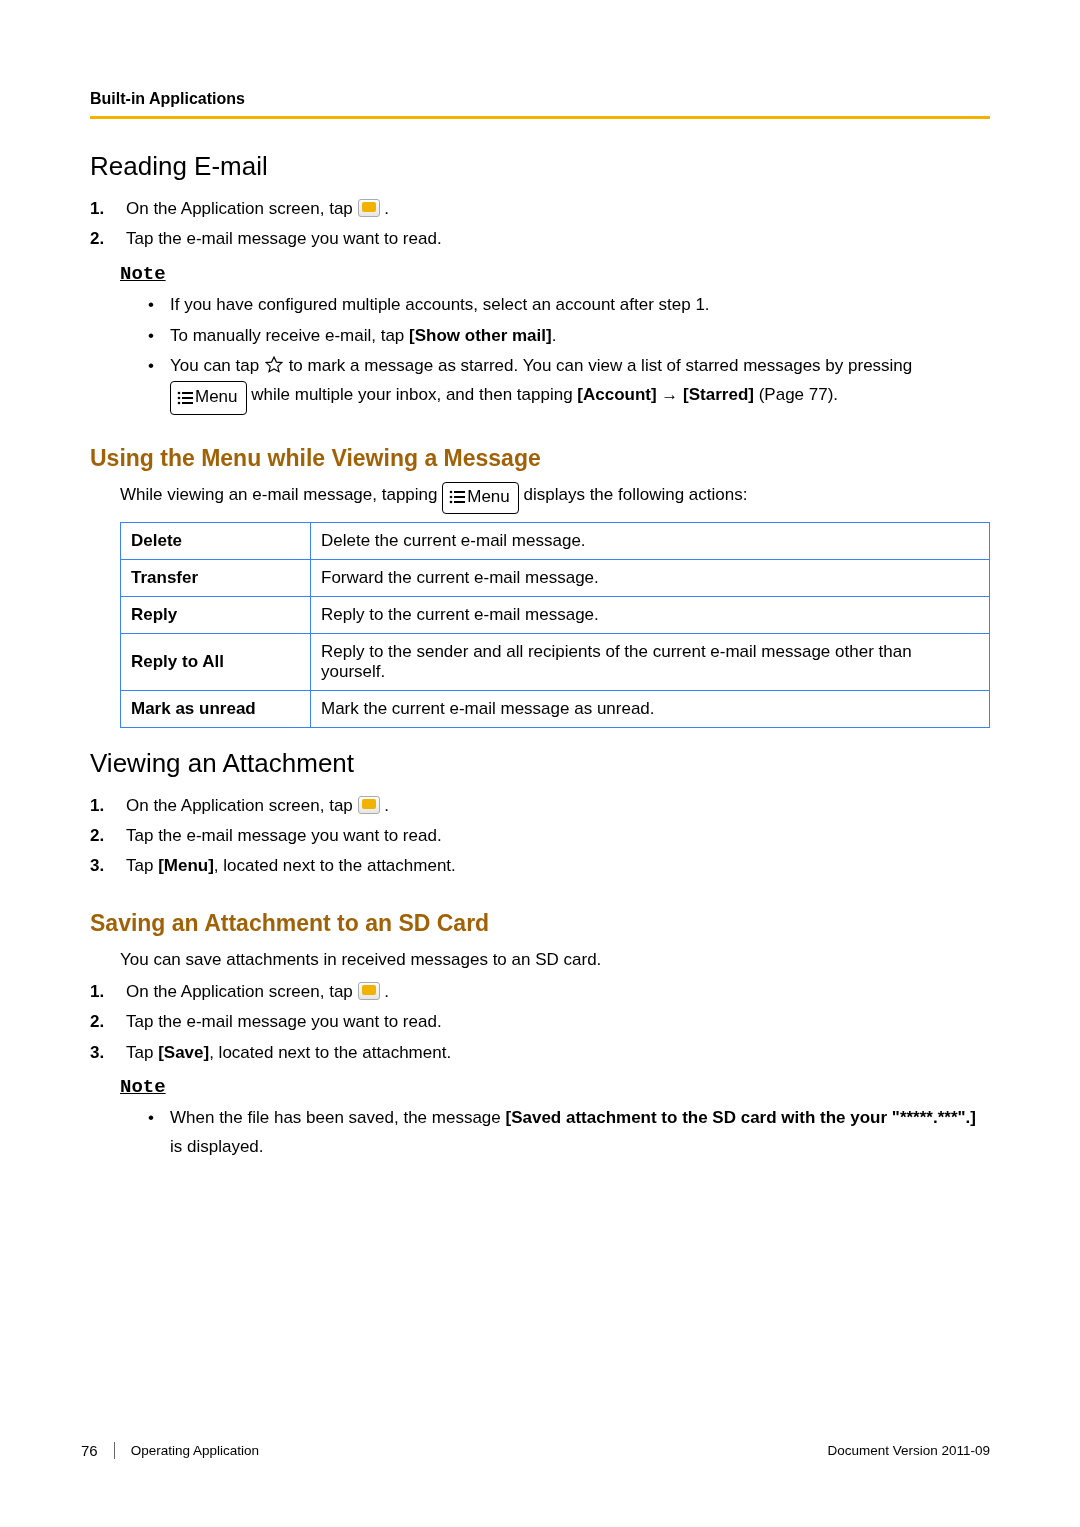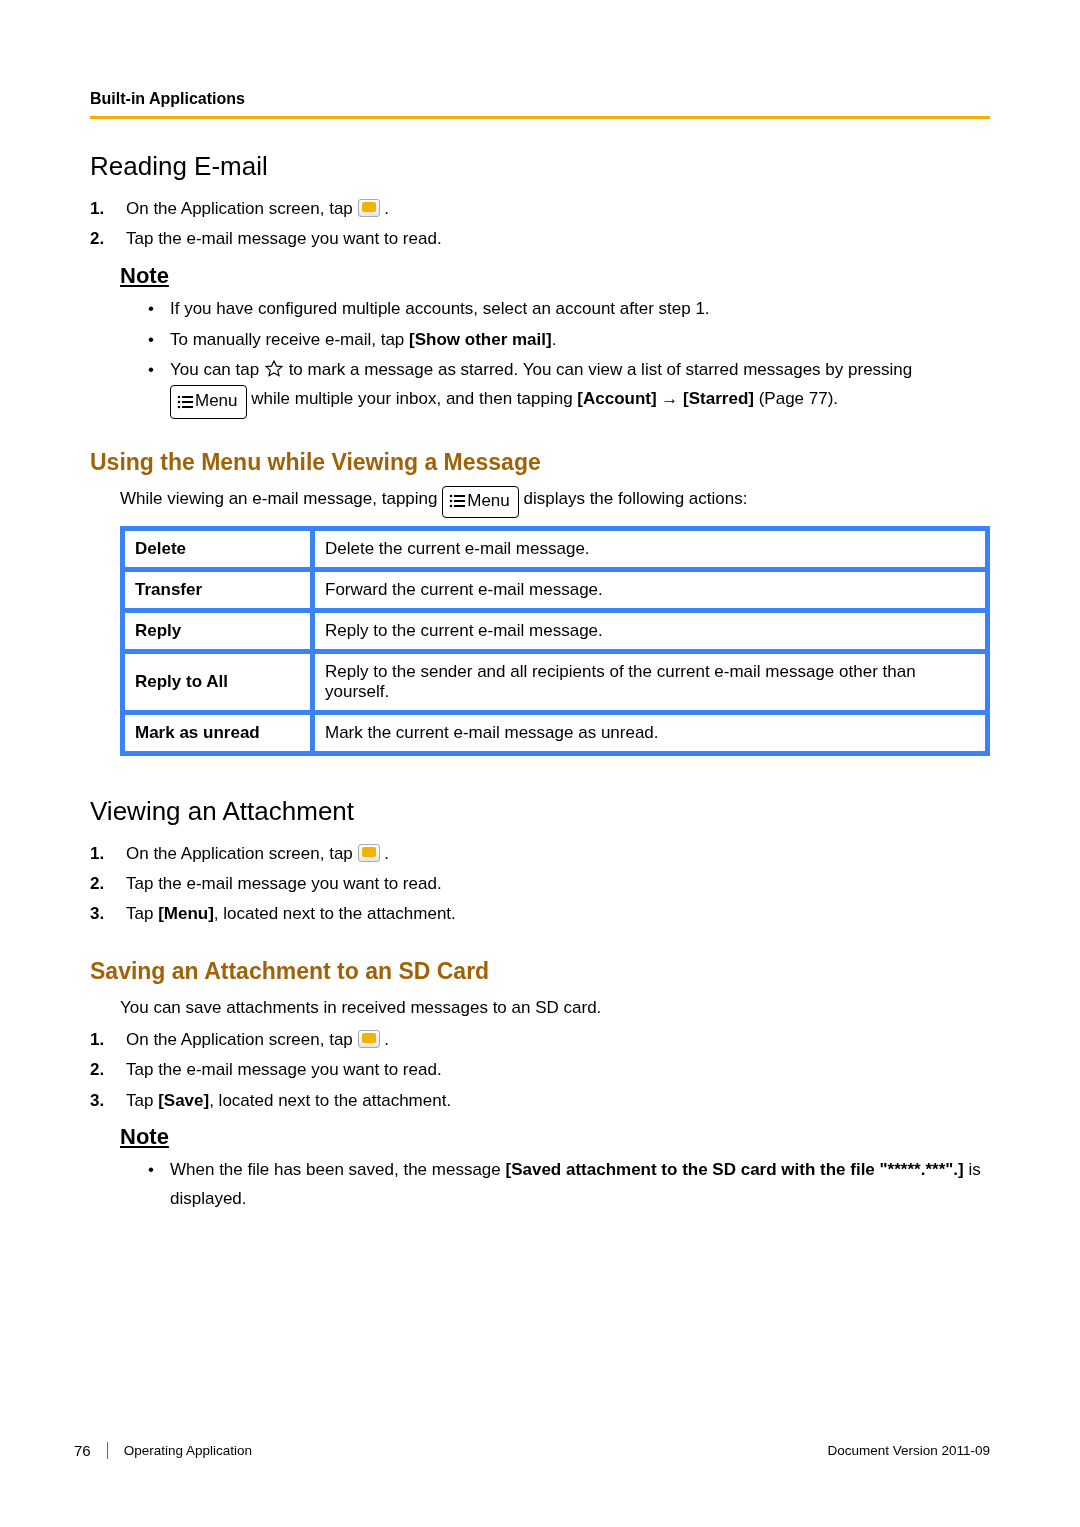--- a/index.html
+++ b/index.html
@@ -5,21 +5,21 @@
   * { box-sizing: border-box; margin: 0; padding: 0; }
   html, body { width: 1080px; height: 1527px; background: #fff; font-family: Arial, Helvetica, sans-serif; color: #000; }
   .page { padding: 90px 90px 0 90px; position: relative; height: 100%; }
   .hdr-label { font-size: 16px; font-weight: bold; margin-bottom: 8px; }
   .hdr-rule { height: 3px; background: #f2b200; margin-bottom: 32px; }
   h2.section { font-size: 26px; font-weight: normal; margin: 8px 0 14px 0; }
   h3.subsection { font-size: 23px; font-weight: bold; color: #a16207; margin: 30px 0 10px 0; }
   ol.steps { list-style: none; padding-left: 36px; margin: 6px 0 6px 0; }
   ol.steps li { font-size: 17px; line-height: 1.55; margin-bottom: 4px; position: relative; }
   ol.steps li .num { position: absolute; left: -36px; font-weight: bold; }
-  .note-label { font-size: 22px; font-weight: bold; text-decoration: underline; margin: 10px 0 6px 30px; }
+  .note-label { font-size: 19px; font-weight: bold; text-decoration: underline; margin: 10px 0 6px 30px; font-family: Liberation Mono, monospace; }
   ul.bullets { list-style: none; padding-left: 80px; }
   ul.bullets li { font-size: 17px; line-height: 1.7; position: relative; margin-bottom: 2px; }
   ul.bullets li::before { content: "•"; position: absolute; left: -22px; }
   .para { font-size: 17px; line-height: 1.55; margin: 6px 0 6px 30px; }
   b { font-weight: bold; }
   .icon-email {
     display: inline-block; vertical-align: -3px; width: 22px; height: 18px;
     background: linear-gradient(#fff, #e6e6e6); border: 1px solid #aaa; border-radius: 3px; position: relative;
   }
   .icon-email::after {
@@ -29,24 +29,24 @@
   .icon-star {
     display: inline-block; vertical-align: -4px; width: 20px; height: 20px; position: relative;
   }
   .menu-chip {
     display: inline-flex; align-items: center; gap: 2px;
     border: 1.5px solid #000; border-radius: 4px; padding: 1px 8px 2px 6px;
     font-size: 17px; vertical-align: -4px;
   }
   .menu-chip svg { width: 16px; height: 14px; }
   table.actions { width: 100%; border-collapse: collapse; margin: 8px 0 10px 30px; width: calc(100% - 30px); }
-  table.actions td { border: 5px solid #3b82f6; padding: 8px 10px; font-size: 17px; vertical-align: middle; }
+  table.actions td { border: 1px solid #3b82f6; padding: 8px 10px; font-size: 17px; vertical-align: middle; }
   table.actions td.k { font-weight: bold; width: 190px; }
   .arrow { font-family: Arial; }
-  .footer { position: absolute; left: 74px; right: 90px; bottom: 68px; display: flex; align-items: center; font-size: 13.5px; }
+  .footer { position: absolute; left: 81px; right: 90px; bottom: 68px; display: flex; align-items: center; font-size: 13.5px; }
   .footer .pn { font-size: 15px; padding-right: 16px; border-right: 1px solid #666; margin-right: 16px; }
   .footer .right { margin-left: auto; }
 </style>
 </head>
 <body>
 
 <div class="page">
   <div class="hdr-label">Built-in Applications</div>
   <div class="hdr-rule"></div>
 
@@ -124,21 +124,21 @@
           <td class="k">Reply to All</td>
           <td>Reply to the sender and all recipients of the current e-mail message other than yourself.</td>
         </tr>
     <tr>
           <td class="k">Mark as unread</td>
           <td>Mark the current e-mail message as unread.</td>
         </tr>
   </tbody>
     </table>
 
-  <h2 class="section" style="margin-top:40px">Viewing an Attachment</h2>
+  <h2 class="section" style="margin-top:20px">Viewing an Attachment</h2>
   <ol class="steps">
     <li><span class="num">1.</span>
       <span>On the Application screen, tap </span>
       <span class="icon-email"></span>
       <span> .</span>
     </li>
     <li><span class="num">2.</span>
       <span>Tap the e-mail message you want to read.</span>
     </li>
     <li><span class="num">3.</span>
@@ -157,21 +157,21 @@
     <li><span class="num">2.</span>
       <span>Tap the e-mail message you want to read.</span>
     </li>
     <li><span class="num">3.</span>
       <span>Tap </span><b>[Save]</b><span>, located next to the attachment.</span>
     </li>
   </ol>
   <div class="note-label">Note</div>
   <ul class="bullets">
     <li>
-      <span>When the file has been saved, the message </span><b>[Saved attachment to the SD card with the file "*****.***".]</b><span> is displayed.</span>
+      <span>When the file has been saved, the message </span><b>[Saved attachment to the SD card with the your "*****.***".]</b><span> is displayed.</span>
     </li>
   </ul>
 
   <div class="footer">
     <span class="pn">76</span>
     <span>Operating Application</span>
     <span class="right">Document Version   2011-09</span>
   </div>
 </div>
 

